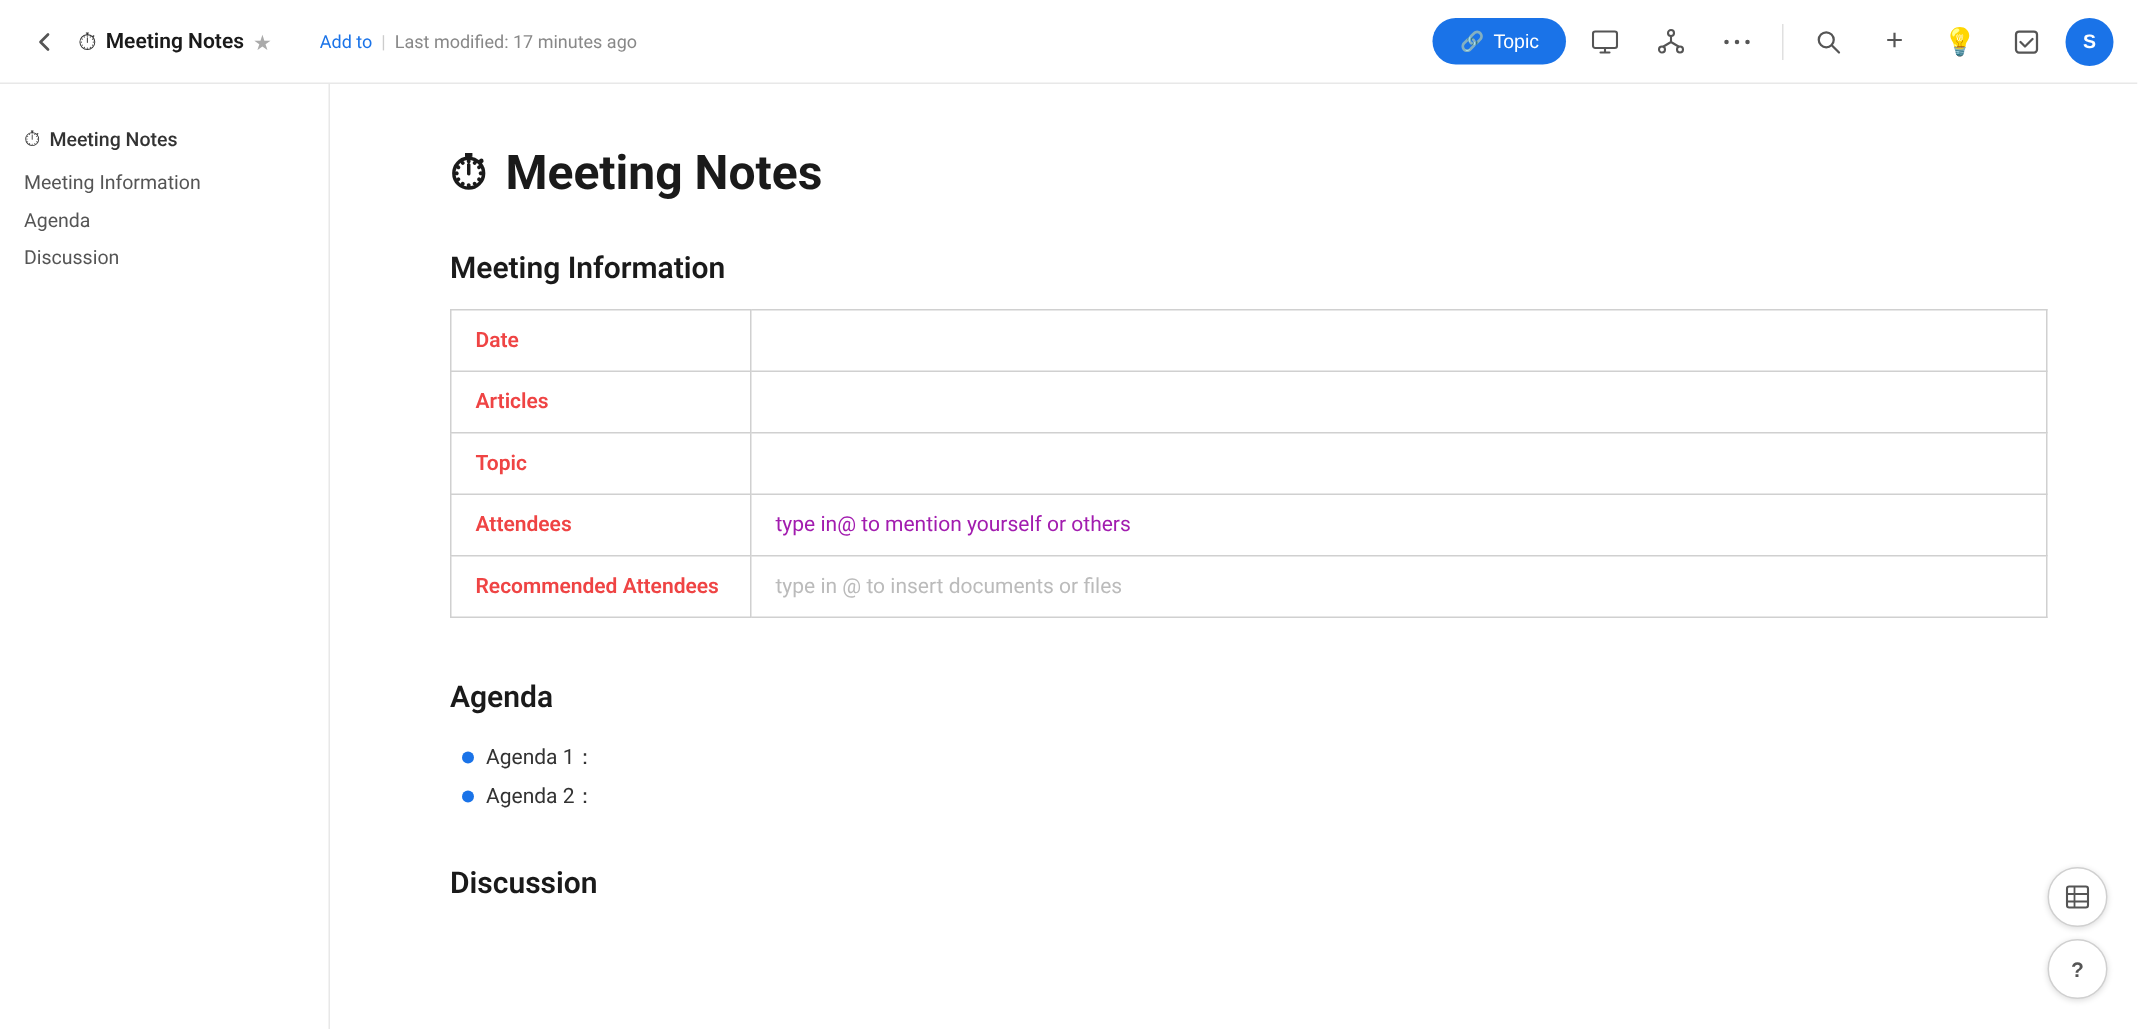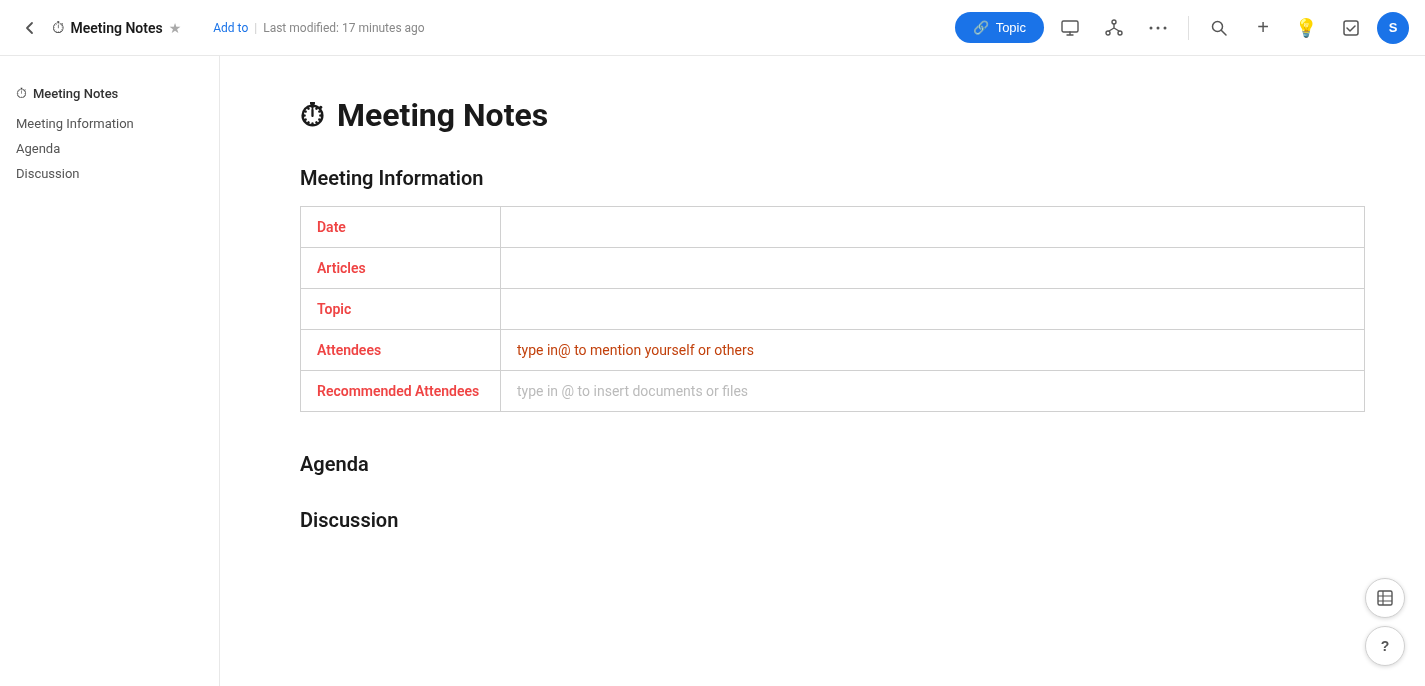--- a/index.html
+++ b/index.html
@@ -214,31 +214,41 @@
         <tr>
           <td class="label-cell">Articles</td>
           <td class="value-cell empty"></td>
         </tr>
         <tr>
           <td class="label-cell">Topic</td>
           <td class="value-cell empty"></td>
         </tr>
         <tr>
           <td class="label-cell">Attendees</td>
-          <td class="value-cell" style="color:#c2410c;">type in@ to mention yourself or others</td>
+          <td class="value-cell" style="color:#a21caf;">type in@ to mention yourself or others</td>
         </tr>
         <tr>
           <td class="label-cell">Recommended Attendees</td>
           <td class="value-cell" style="color:#bbb;">type in @ to insert documents or files</td>
         </tr>
       </tbody>
     </table>
 
     <div class="agenda-section">
       <div class="section-heading">Agenda</div>
+      <ul class="bullet-list">
+        <li>
+          <span class="bullet-dot"></span>
+          <span>Agenda 1：</span>
+        </li>
+        <li>
+          <span class="bullet-dot"></span>
+          <span>Agenda 2：</span>
+        </li>
+      </ul>
     </div>
 
     <div class="discussion-heading">Discussion</div>
   </div>
 </div>
 
 <div class="bottom-right">
   <button class="float-btn">
     <svg width="18" height="18" viewBox="0 0 18 18" fill="none">
       <rect x="2" y="2" width="14" height="14" rx="1.5" stroke="#555" stroke-width="1.4"></rect>

